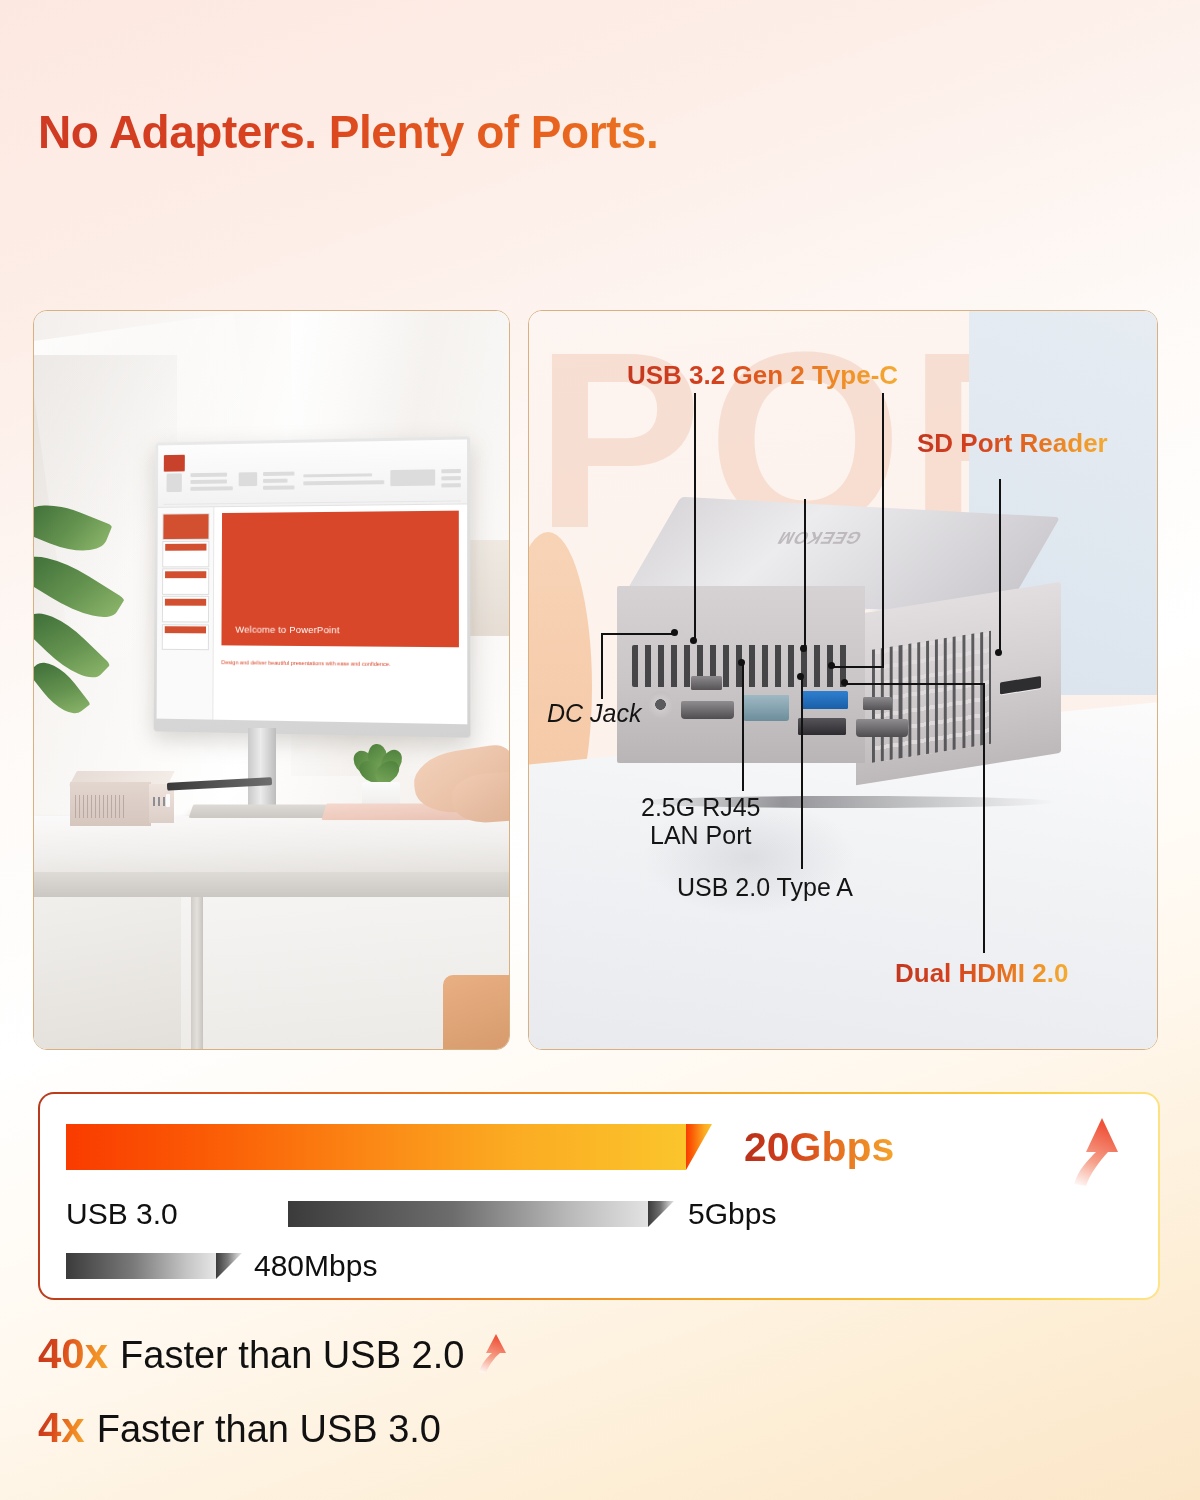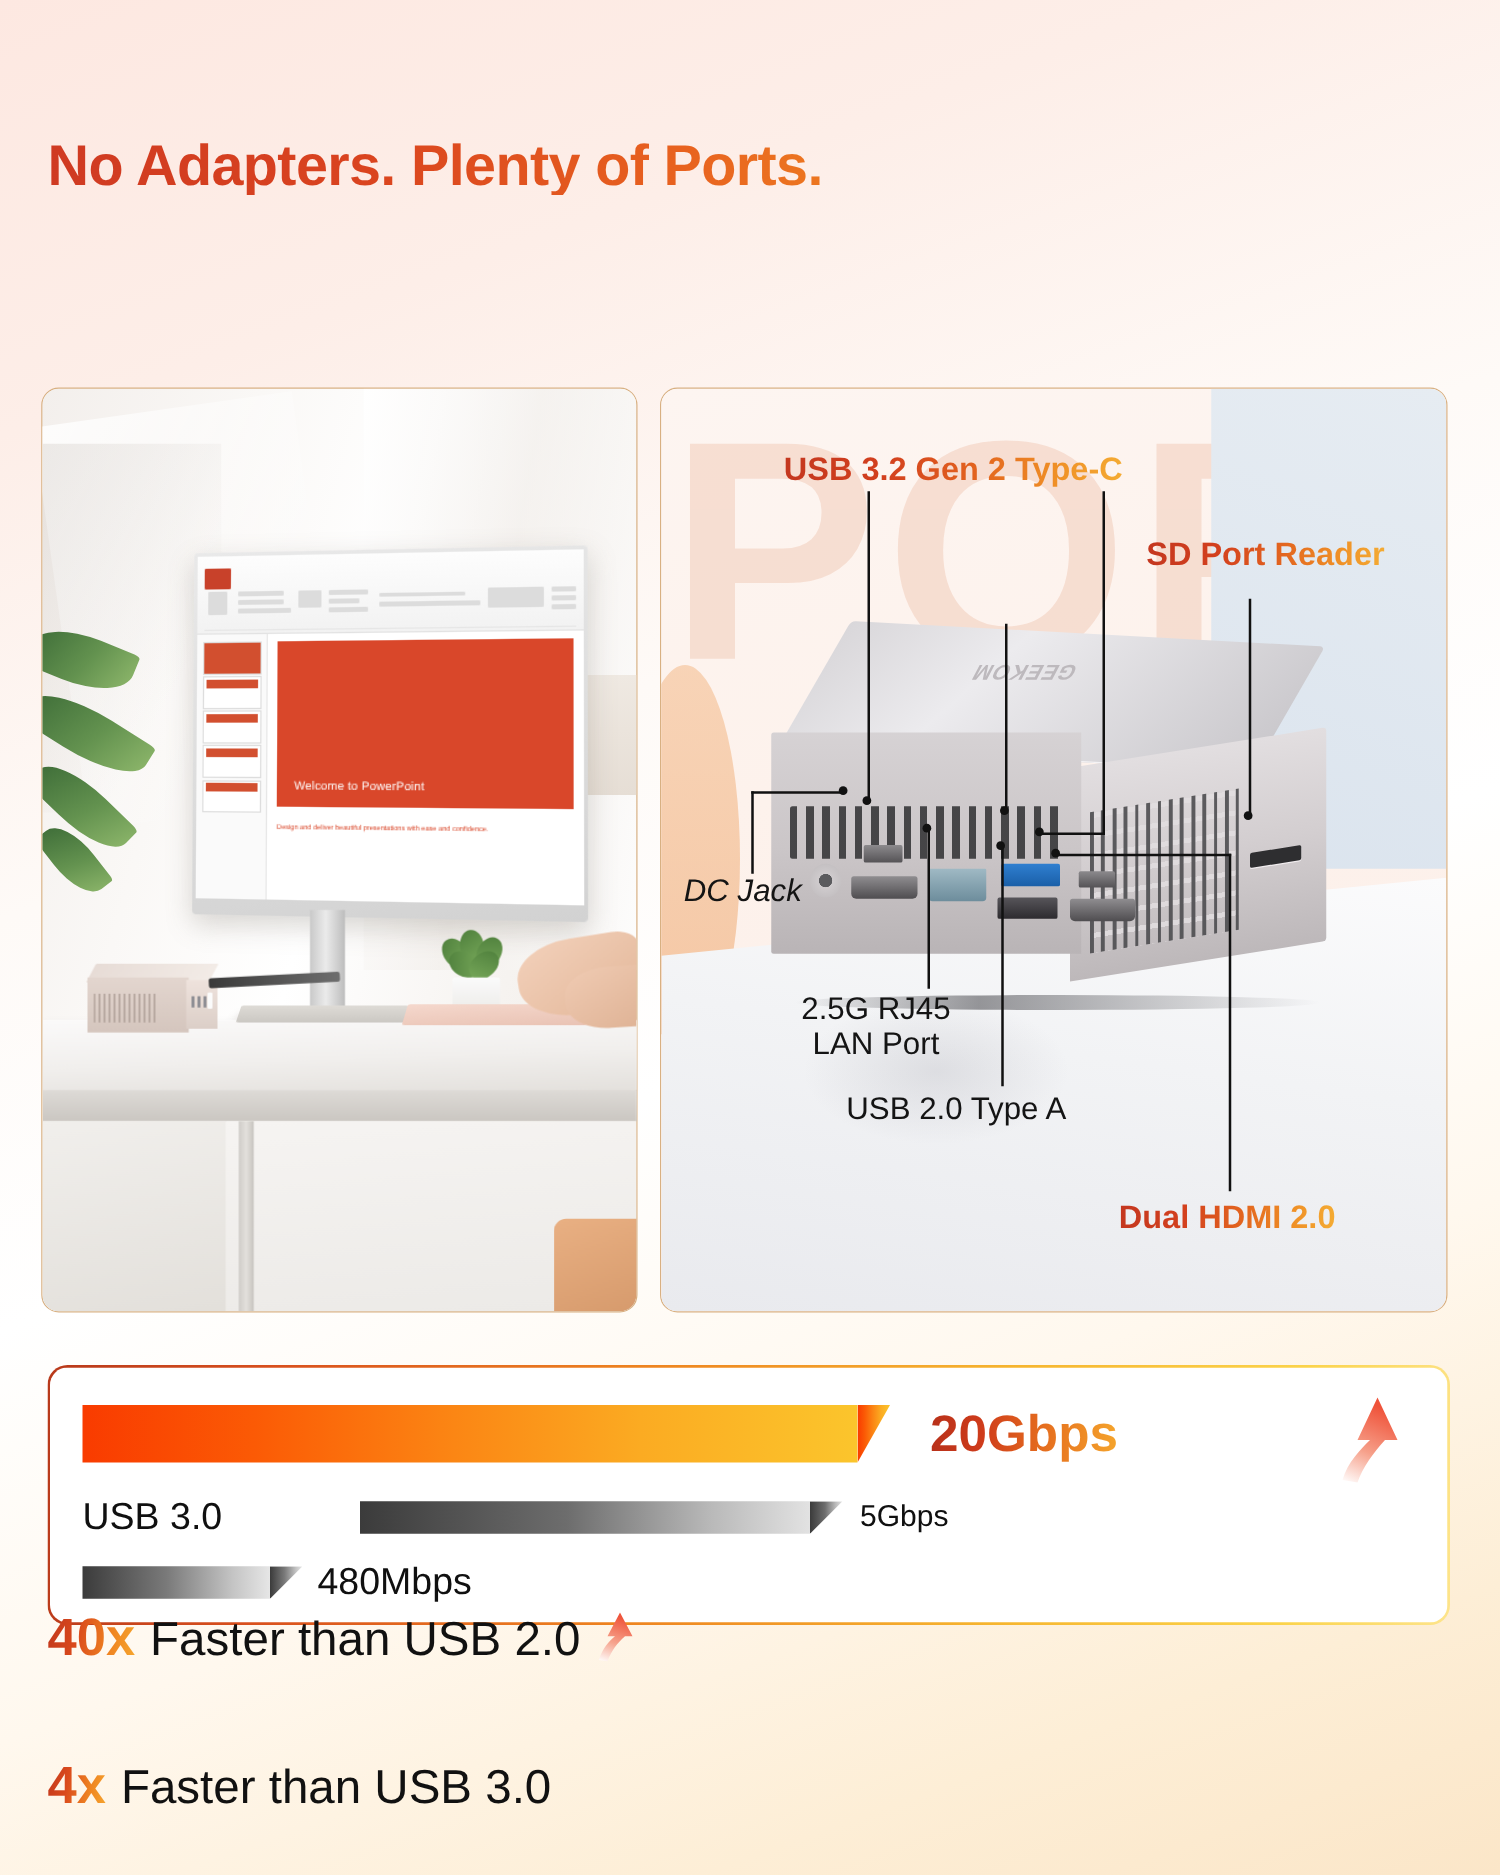--- a/index.html
+++ b/index.html
@@ -330,31 +330,31 @@
     background:linear-gradient(90deg,#f93b00 0%, #fb5a05 22%, #fb8614 48%, #fbab22 72%, #fbc52c 100%);
   }
   #row-32 .bar-val {
     margin-left:58px; font-size:41px; font-weight:700;
     background:linear-gradient(90deg,#b8311a 0%, #cf3c1b 28%, #e6701f 62%, #f5a42c 100%);
     -webkit-background-clip:text; background-clip:text; color:transparent;
   }
   #row-30  { left:26px; top:100px; width:1000px; height:40px; }
   #row-30 .row-label { font-size:30px; font-weight:400; width:222px; }
   #row-30 .bar { width:360px; height:26px; background:linear-gradient(90deg,#3b3b3b 0%, #6d6d6d 46%, #b9b9b9 78%, #e2e2e2 100%); }
-  #row-30 .bar-val { margin-left:40px; font-size:24px; color:#101010; }
+  #row-30 .bar-val { margin-left:40px; font-size:30px; color:#101010; }
   #row-20  { left:26px; top:152px; width:1000px; height:40px; }
   #row-20 .row-label { font-size:30px; font-weight:400; width:222px; }
   #row-20 .bar { width:150px; height:26px; background:linear-gradient(90deg,#3b3b3b 0%, #7a7a7a 45%, #c4c4c4 80%, #e6e6e6 100%); }
   #row-20 .bar-val { margin-left:38px; font-size:30px; color:#101010; }
 
   .up-arrow { position:absolute; right:36px; top:20px; width:50px; height:74px; }
 
   
   .claim { position:absolute; display:flex; align-items:baseline; white-space:nowrap; }
-  #claim-1 { left:38px; top:1282px; }
+  #claim-1 { left:38px; top:1326px; }
   #claim-2 { left:38px; top:1404px; }
   .claim-mult {
     font-size:42px; font-weight:800; margin-right:12px;
     background:linear-gradient(100deg,#c0361c 0%, #da4a1c 35%, #ef8422 70%, #f6a82f 100%);
     -webkit-background-clip:text; background-clip:text; color:transparent;
   }
   .claim-text { font-size:38px; color:#111; font-weight:400; }
   .claim-arrow { margin-left:14px; width:30px; height:42px; position:relative; top:6px; }
 </style>
 </head>

